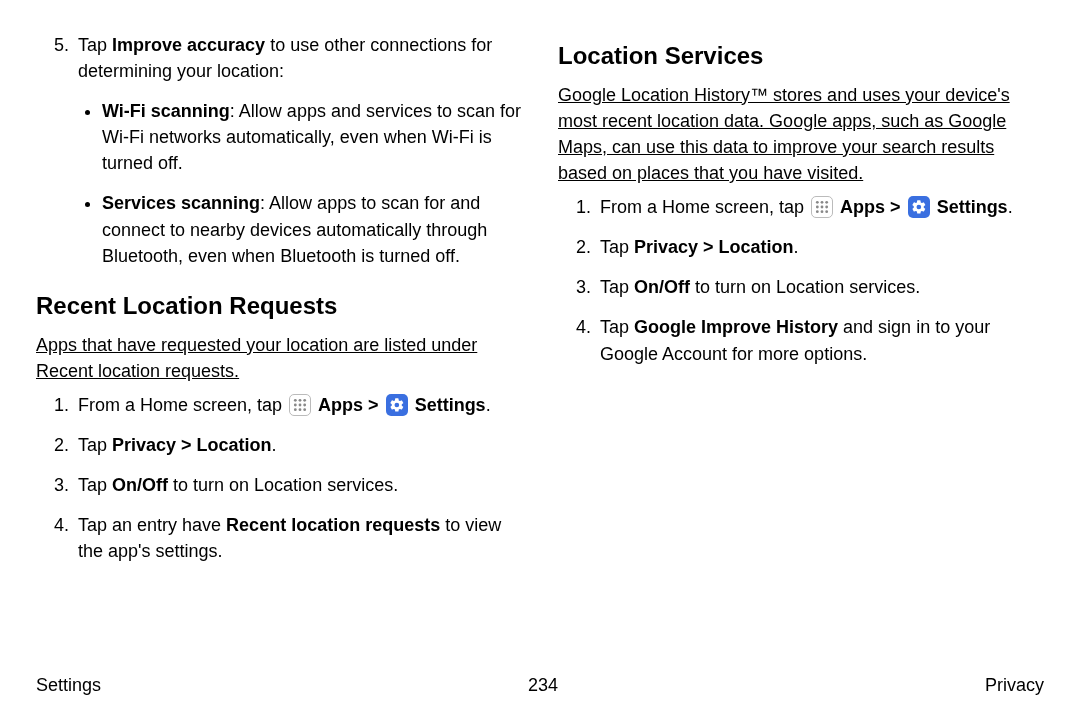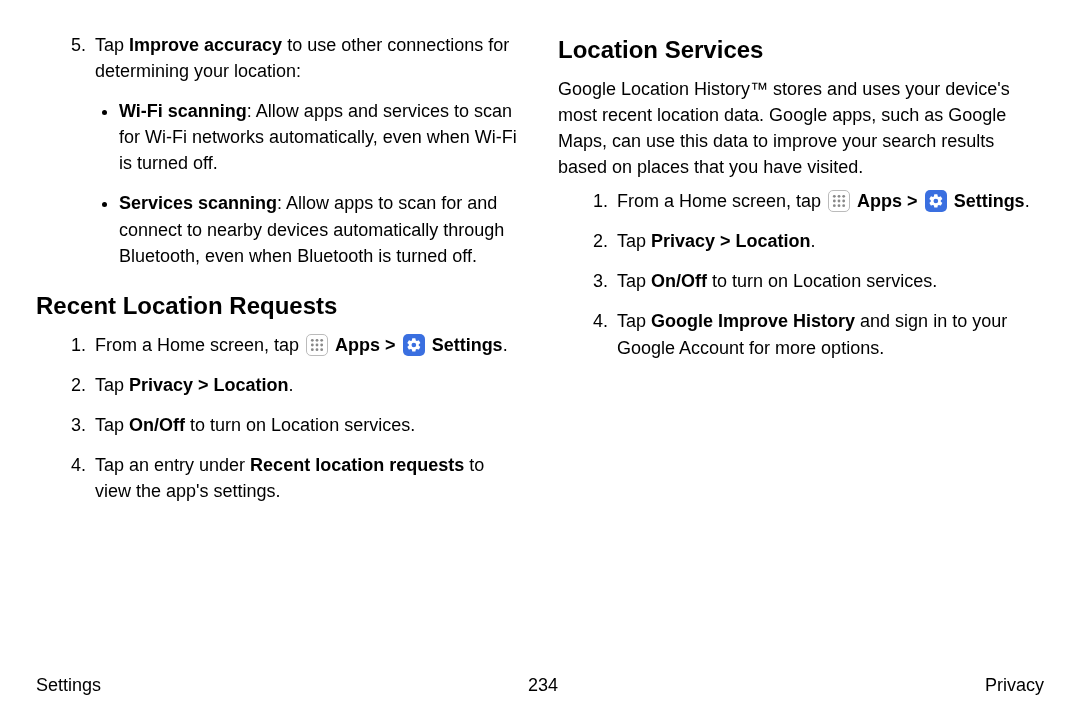--- a/index.html
+++ b/index.html
@@ -19,29 +19,28 @@
   }
   .col {
     flex: 1;
   }
   h2 {
     font-size: 24px;
     font-weight: 700;
     margin-top: 20px;
     margin-bottom: 8px;
   }
-  p { margin-bottom: 8px; }
+  p { margin-bottom: 8px; text-decoration: underline; }
   ol.outer {
     list-style: decimal;
     padding-left: 38px;
   }
   ol.outer > li {
     padding-left: 4px;
     margin-bottom: 14px;
-    margin-left: 17px;
   }
   ul.inner {
     list-style: disc;
     padding-left: 24px;
     margin-top: 14px;
   }
   ul.inner > li {
     margin-bottom: 14px;
   }
   .b { font-weight: 700; }
@@ -99,20 +98,21 @@
             <span class="b">Wi-Fi scanning</span><span>: Allow apps and services to scan for Wi-Fi networks automatically, even when Wi-Fi is turned off.</span>
           </li>
           <li>
             <span class="b">Services scanning</span><span>: Allow apps to scan for and connect to nearby devices automatically through Bluetooth, even when Bluetooth is turned off.</span>
           </li>
         </ul>
       </li>
     </ol>
 
     <h2>Recent Location Requests</h2>
+    <p>Apps that have requested your location are listed under Recent location requests.</p>
 
     <ol class="outer">
       <li>
         <span>From a Home screen, tap </span><span class="icon-apps">
             <svg viewBox="0 0 12 12">
               <g fill="#888">
                 <circle cx="2" cy="2" r="1.2"></circle>
                 <circle cx="6" cy="2" r="1.2"></circle>
                 <circle cx="10" cy="2" r="1.2"></circle>
                 <circle cx="2" cy="6" r="1.2"></circle>
@@ -131,27 +131,27 @@
           </span>
         <span class="b">Settings</span><span>.</span>
       </li>
       <li>
         <span>Tap </span><span class="b">Privacy</span><span class="b"> &gt; </span><span class="b">Location</span><span>.</span>
       </li>
       <li>
         <span>Tap </span><span class="b">On/Off</span><span> to turn on Location services.</span>
       </li>
       <li>
-        <span>Tap an entry under </span><span class="b">Recent location requests</span><span> to view the app's settings.</span>
+        <span>Tap an entry have </span><span class="b">Recent location requests</span><span> to view the app's settings.</span>
       </li>
     </ol>
   </div>
 
   <div class="col">
-    <h2 style="margin-top:1px">Location Services</h2>
+    <h2 style="margin-top:7px">Location Services</h2>
     <p>Google Location History™ stores and uses your device's most recent location data. Google apps, such as Google Maps, can use this data to improve your search results based on places that you have visited.</p>
 
     <ol class="outer">
       <li>
         <span>From a Home screen, tap </span><span class="icon-apps">
             <svg viewBox="0 0 12 12">
               <g fill="#888">
                 <circle cx="2" cy="2" r="1.2"></circle>
                 <circle cx="6" cy="2" r="1.2"></circle>
                 <circle cx="10" cy="2" r="1.2"></circle>

